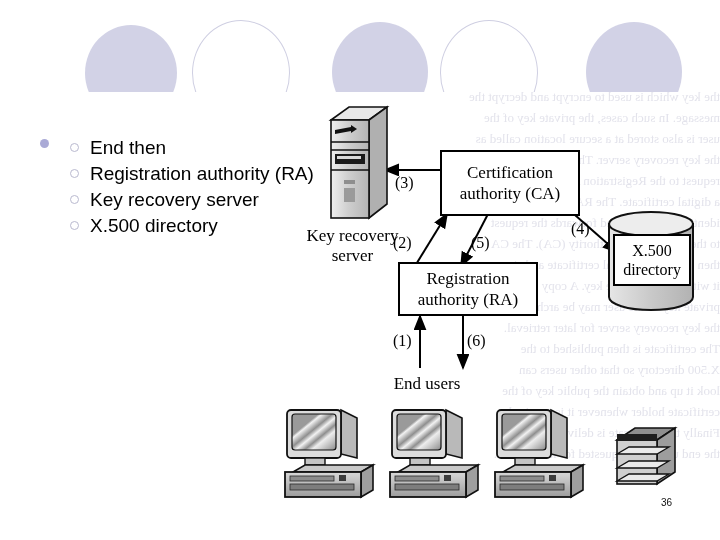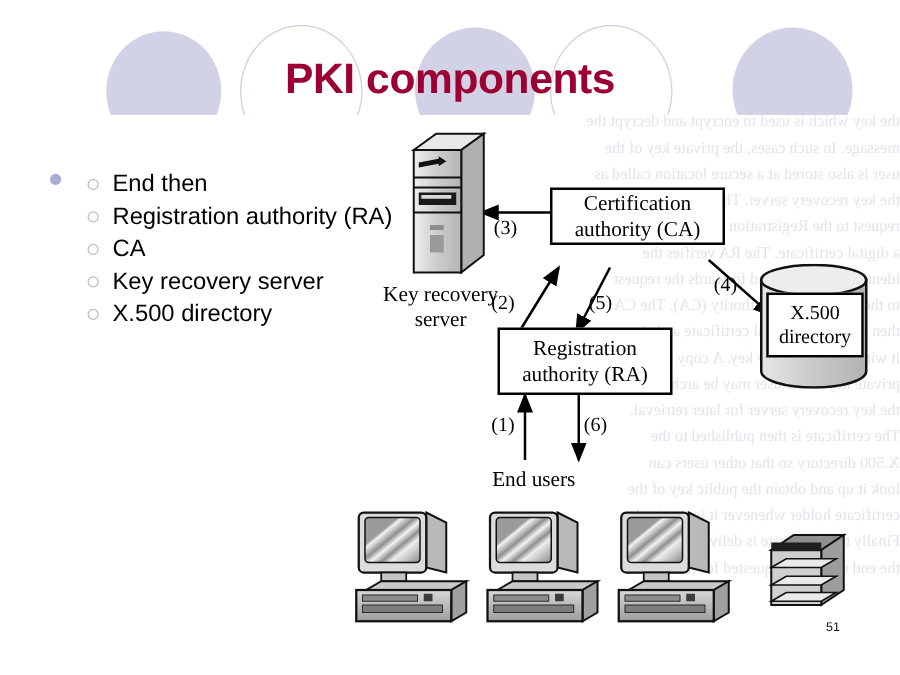--- a/index.html
+++ b/index.html
@@ -179,41 +179,36 @@
       <div class="ghost-line" style="transform: scaleX(-1);">private key of the user may be archived at</div>
       <div class="ghost-line" style="transform: scaleX(-1);">the key recovery server for later retrieval.</div>
       <div class="ghost-line" style="transform: scaleX(-1);">The certificate is then published to the</div>
       <div class="ghost-line" style="transform: scaleX(-1);">X.500 directory so that other users can</div>
       <div class="ghost-line" style="transform: scaleX(-1);">look it up and obtain the public key of the</div>
       <div class="ghost-line" style="transform: scaleX(-1);">certificate holder whenever it is required.</div>
       <div class="ghost-line" style="transform: scaleX(-1);">Finally the certificate is delivered back to</div>
       <div class="ghost-line" style="transform: scaleX(-1);">the end user who requested for it earlier on.</div>
     </div>
 
-  <div id="slide-title">PKI components</div>
 
   <div id="bullets">
     <div class="lvl1">
       <span class="bmark"></span>
     </div>
     <div class="sublist">
       <div class="lvl2">
         <span class="bmark2"></span>
         <span>End then</span>
       </div>
       <div class="lvl2">
         <span class="bmark2"></span>
         <span>Registration authority (RA)</span>
       </div>
       <div class="lvl2">
         <span class="bmark2"></span>
-        <span>CA</span>
-      </div>
-      <div class="lvl2">
-        <span class="bmark2"></span>
         <span>Key recovery server</span>
       </div>
       <div class="lvl2">
         <span class="bmark2"></span>
         <span>X.500 directory</span>
       </div>
     </div>
   </div>
 
   <div id="figure">
@@ -263,21 +258,21 @@
 
         <polygon points="10,26 26,23 26,21 32,25 26,29 26,27 10,30" fill="#111"></polygon>
 
         <rect x="19" y="76" width="11" height="4" fill="#8e8e8e"></rect>
         <rect x="19" y="84" width="11" height="14" fill="#9a9a9a"></rect>
       </svg>
     </div>
 
     <div class="cap" style="left:10px; top:140px; width:135px;">Key recovery server</div>
 
-    <div class="fig-box" style="left:165px; top:64px; width:140px; height:46px;">Certification authority (CA)</div>
+    <div class="fig-box" style="left:165px; top:64px; width:140px; height:66px;">Certification authority (CA)</div>
 
     <div class="fig-box" style="left:123px; top:176px; width:140px; height:54px;">Registration authority (RA)</div>
 
     <div id="cyl">
       <svg width="92" height="100" viewBox="0 0 92 100">
         <defs>
           <linearGradient id="cg" x1="0" y1="0" x2="1" y2="0">
             <stop offset="0" stop-color="#e6e6e6"></stop>
             <stop offset="0.5" stop-color="#c9c9c9"></stop>
             <stop offset="1" stop-color="#b2b2b2"></stop>
@@ -341,14 +336,14 @@
         <polygon points="44,16 62,4 62,48 44,60" fill="#9d9d9d" stroke="#111" stroke-width="1.6"></polygon>
         <rect x="4" y="16" width="40" height="44" fill="#cfcfcf" stroke="#111" stroke-width="1.6"></rect>
         <rect x="4" y="10" width="40" height="7" fill="#1e1e1e"></rect>
         <polygon points="4,30 44,30 56,23 16,23" fill="#eaeaea" stroke="#111" stroke-width="1.3"></polygon>
         <polygon points="4,44 44,44 56,37 16,37" fill="#eaeaea" stroke="#111" stroke-width="1.3"></polygon>
         <polygon points="4,57 44,57 56,50 16,50" fill="#eaeaea" stroke="#111" stroke-width="1.3"></polygon>
       </g>
     </svg>
   </div>
 
-  <div id="pageno">51</div>
+  <div id="pageno">36</div>
 </div>
 
 </body></html>

